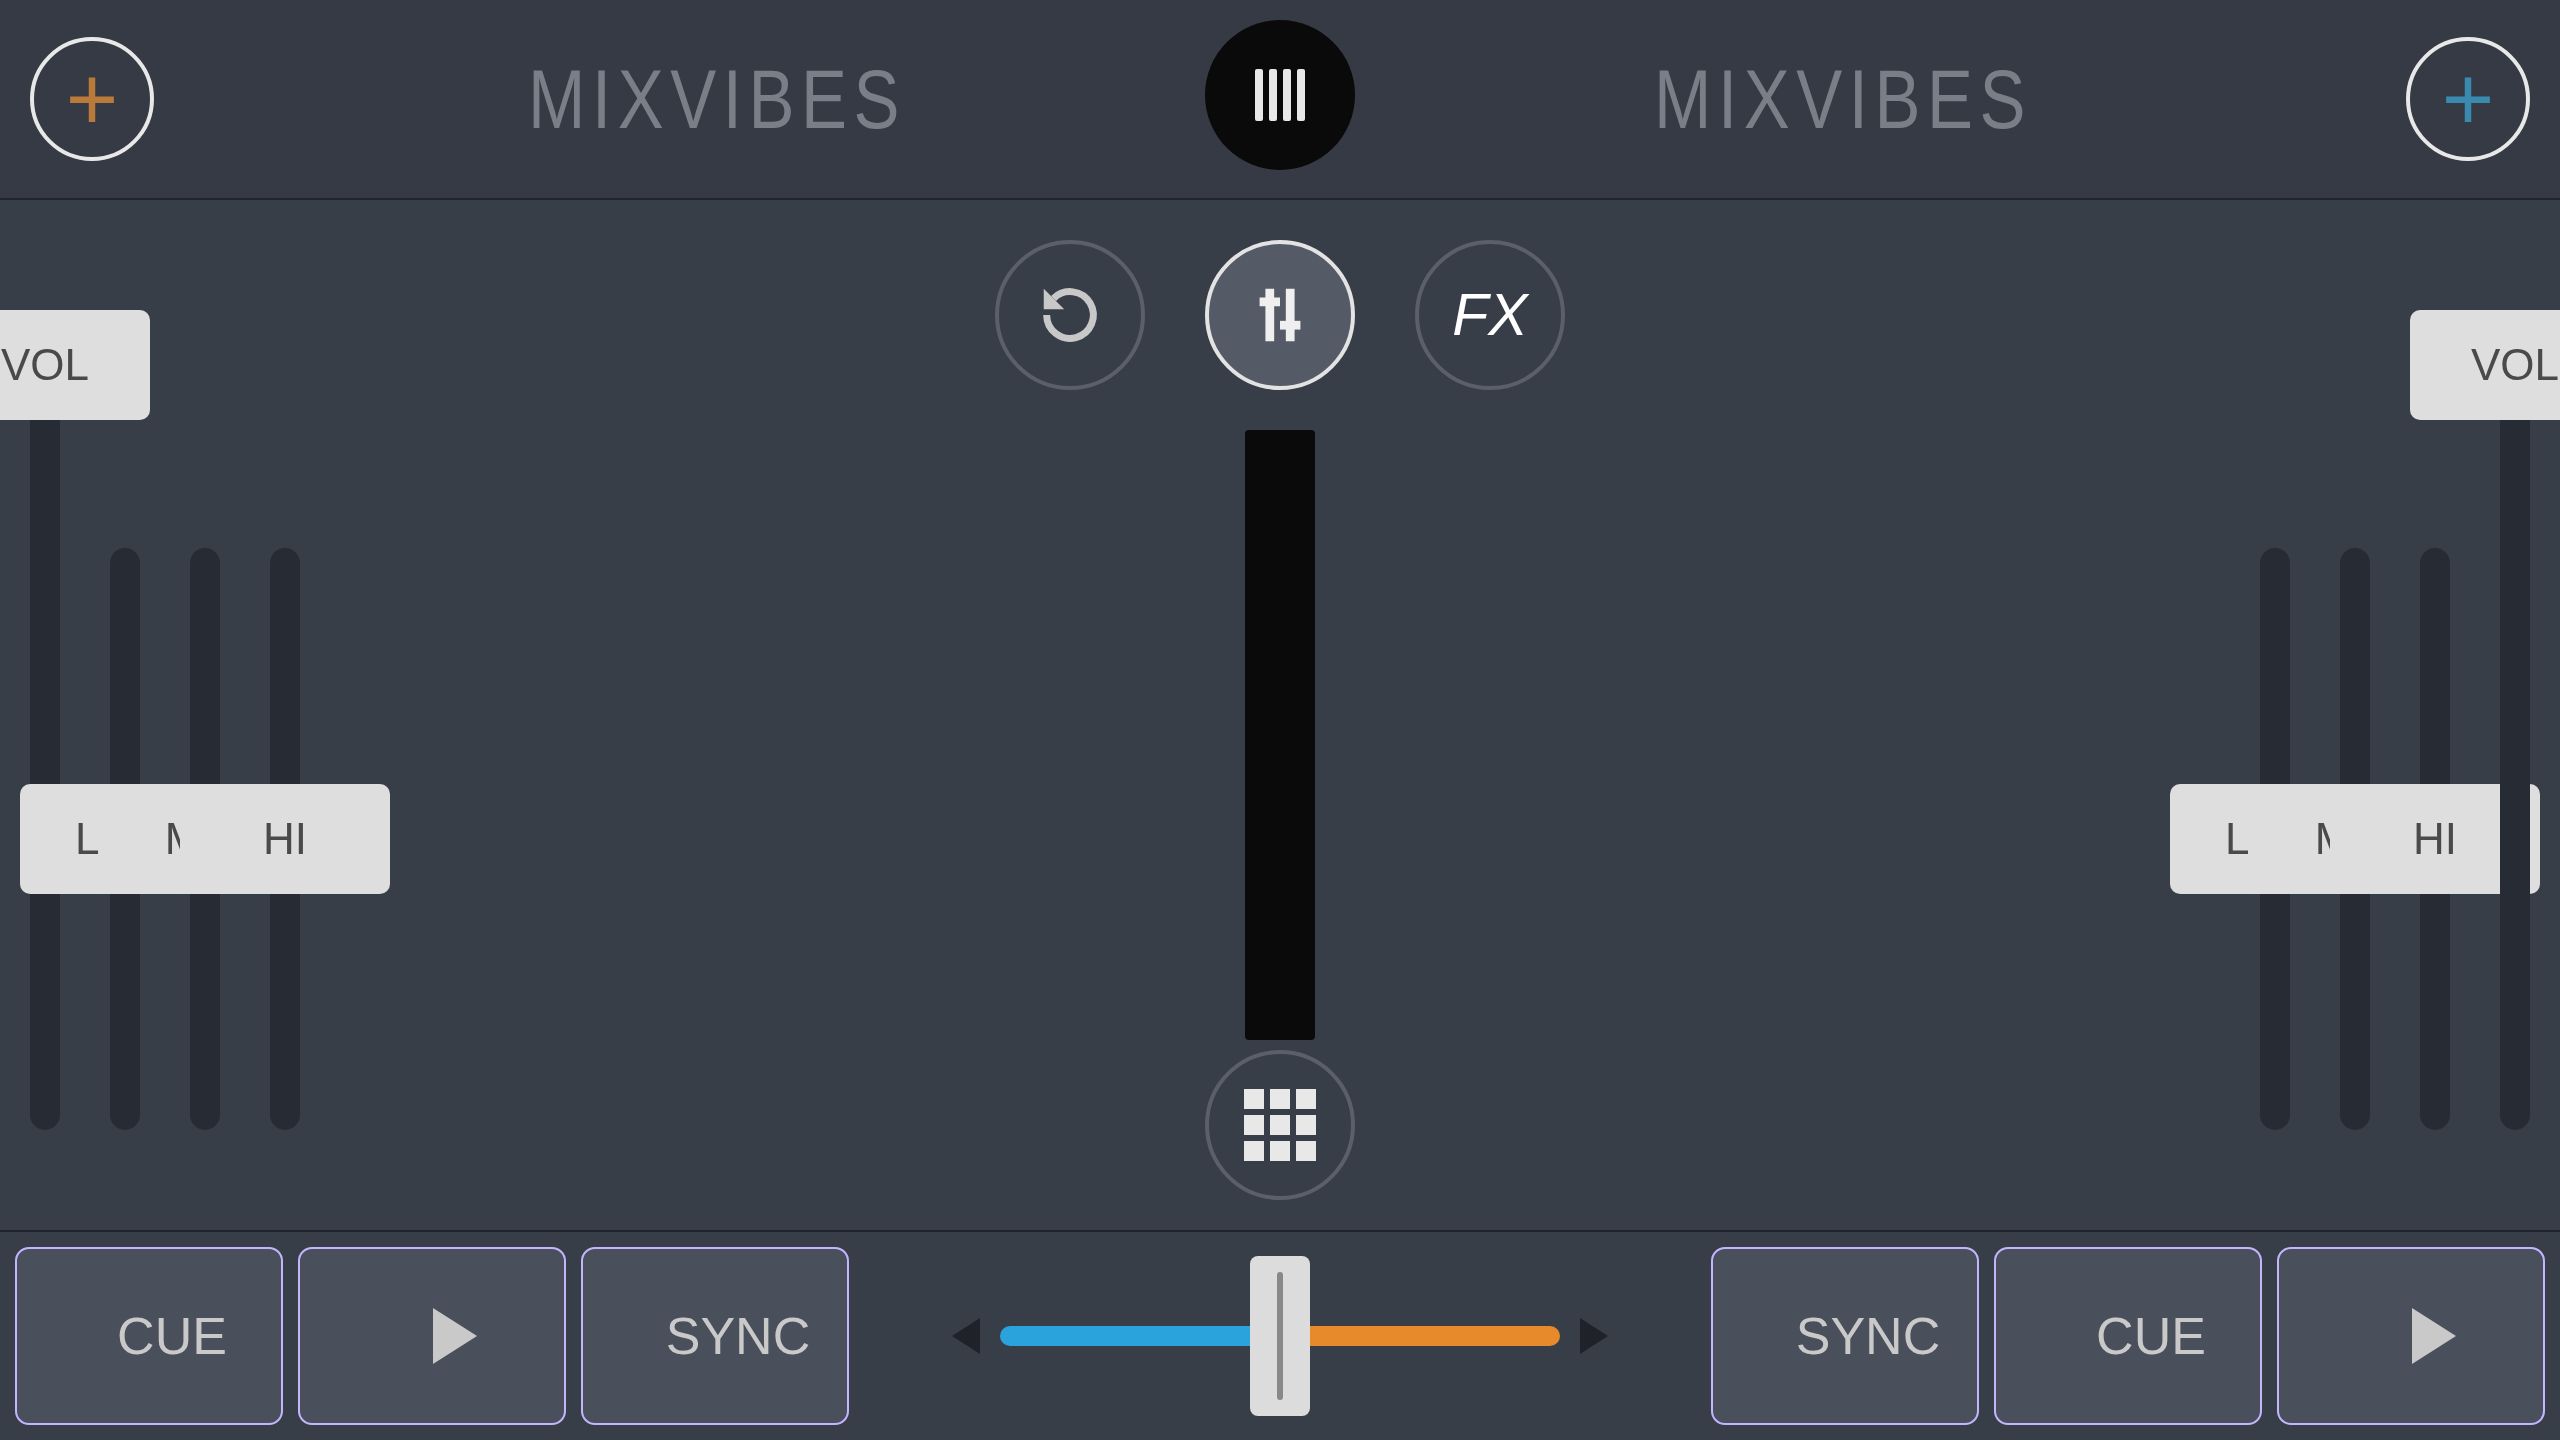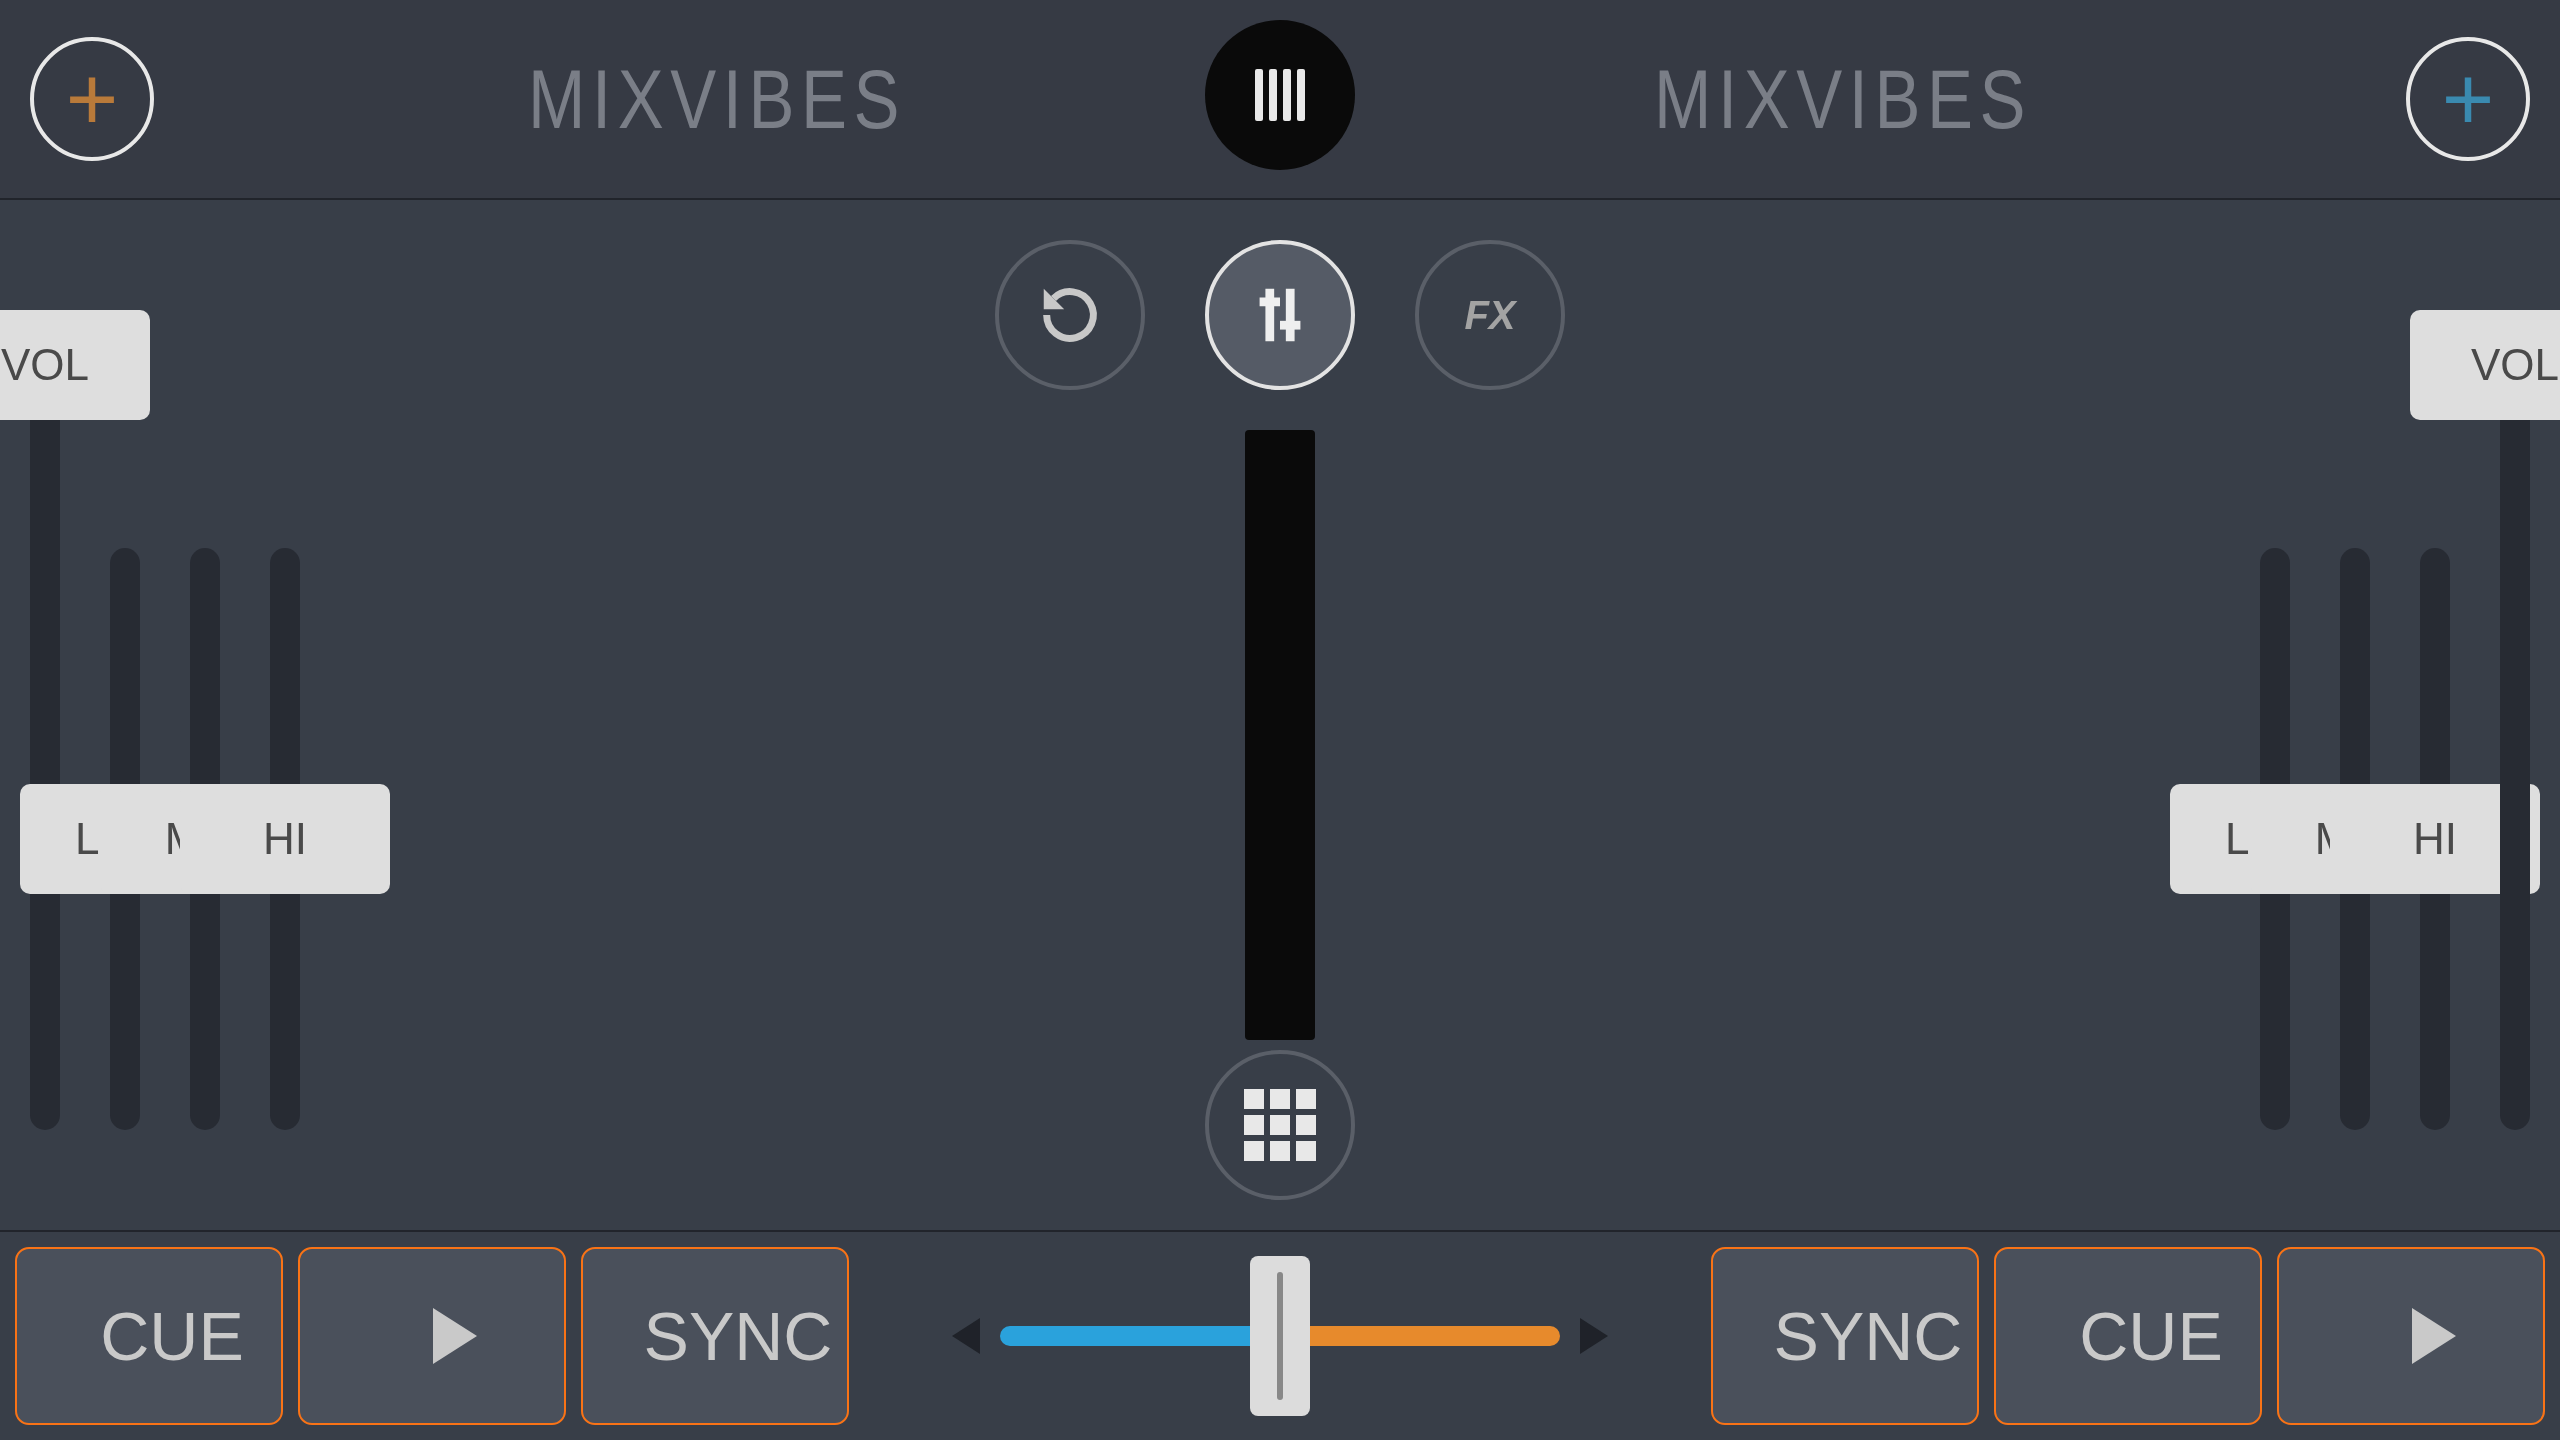--- a/index.html
+++ b/index.html
@@ -80,21 +80,21 @@
     display: flex; gap: 60px;
   }
   .mode-btn {
     width: 150px; height: 150px; border-radius: 50%;
     border: 4px solid #5A5F68;
     display: flex; align-items: center; justify-content: center;
     cursor: pointer;
     background: transparent;
   }
   .mode-btn.active { background: #555B66; border-color: #E3E3E3; }
-  .mode-btn .fx-label { color:#a3a3a3; font-size:40px; font-style:italic; font-weight:bold; }
+  .mode-btn .fx-label { color:#ffffff; font-size:59px; font-style:italic; font-weight:normal; }
 
   
   .center-fader {
     position: absolute;
     top: 230px; left: 50%; transform: translateX(-50%);
     width: 70px; height: 610px;
     background: #0A0A0A;
     border-radius: 4px;
   }
 
@@ -151,22 +151,22 @@
     border-top: 2px solid #21242B;
     background: #383E48;
     display:flex; align-items:center; padding: 15px 15px;
     gap: 15px;
   }
   .t-btn {
     flex: 0 0 268px;
     height: 178px;
     border-radius: 14px;
     background: #4A505B;
-    border: 2px solid #f97316;
-    color:#C9C9C9; font-size:68px; font-weight:500;
+    border: 2px solid #c4b5fd;
+    color:#C9C9C9; font-size:52px; font-weight:500;
     display:flex; align-items:center; justify-content:center;
     cursor:pointer;
     padding-left:46px;
   }
   .t-btn .play-tri {
     width:0; height:0;
     border-left: 44px solid #C9C9C9;
     border-top: 28px solid transparent;
     border-bottom: 28px solid transparent;
   }

